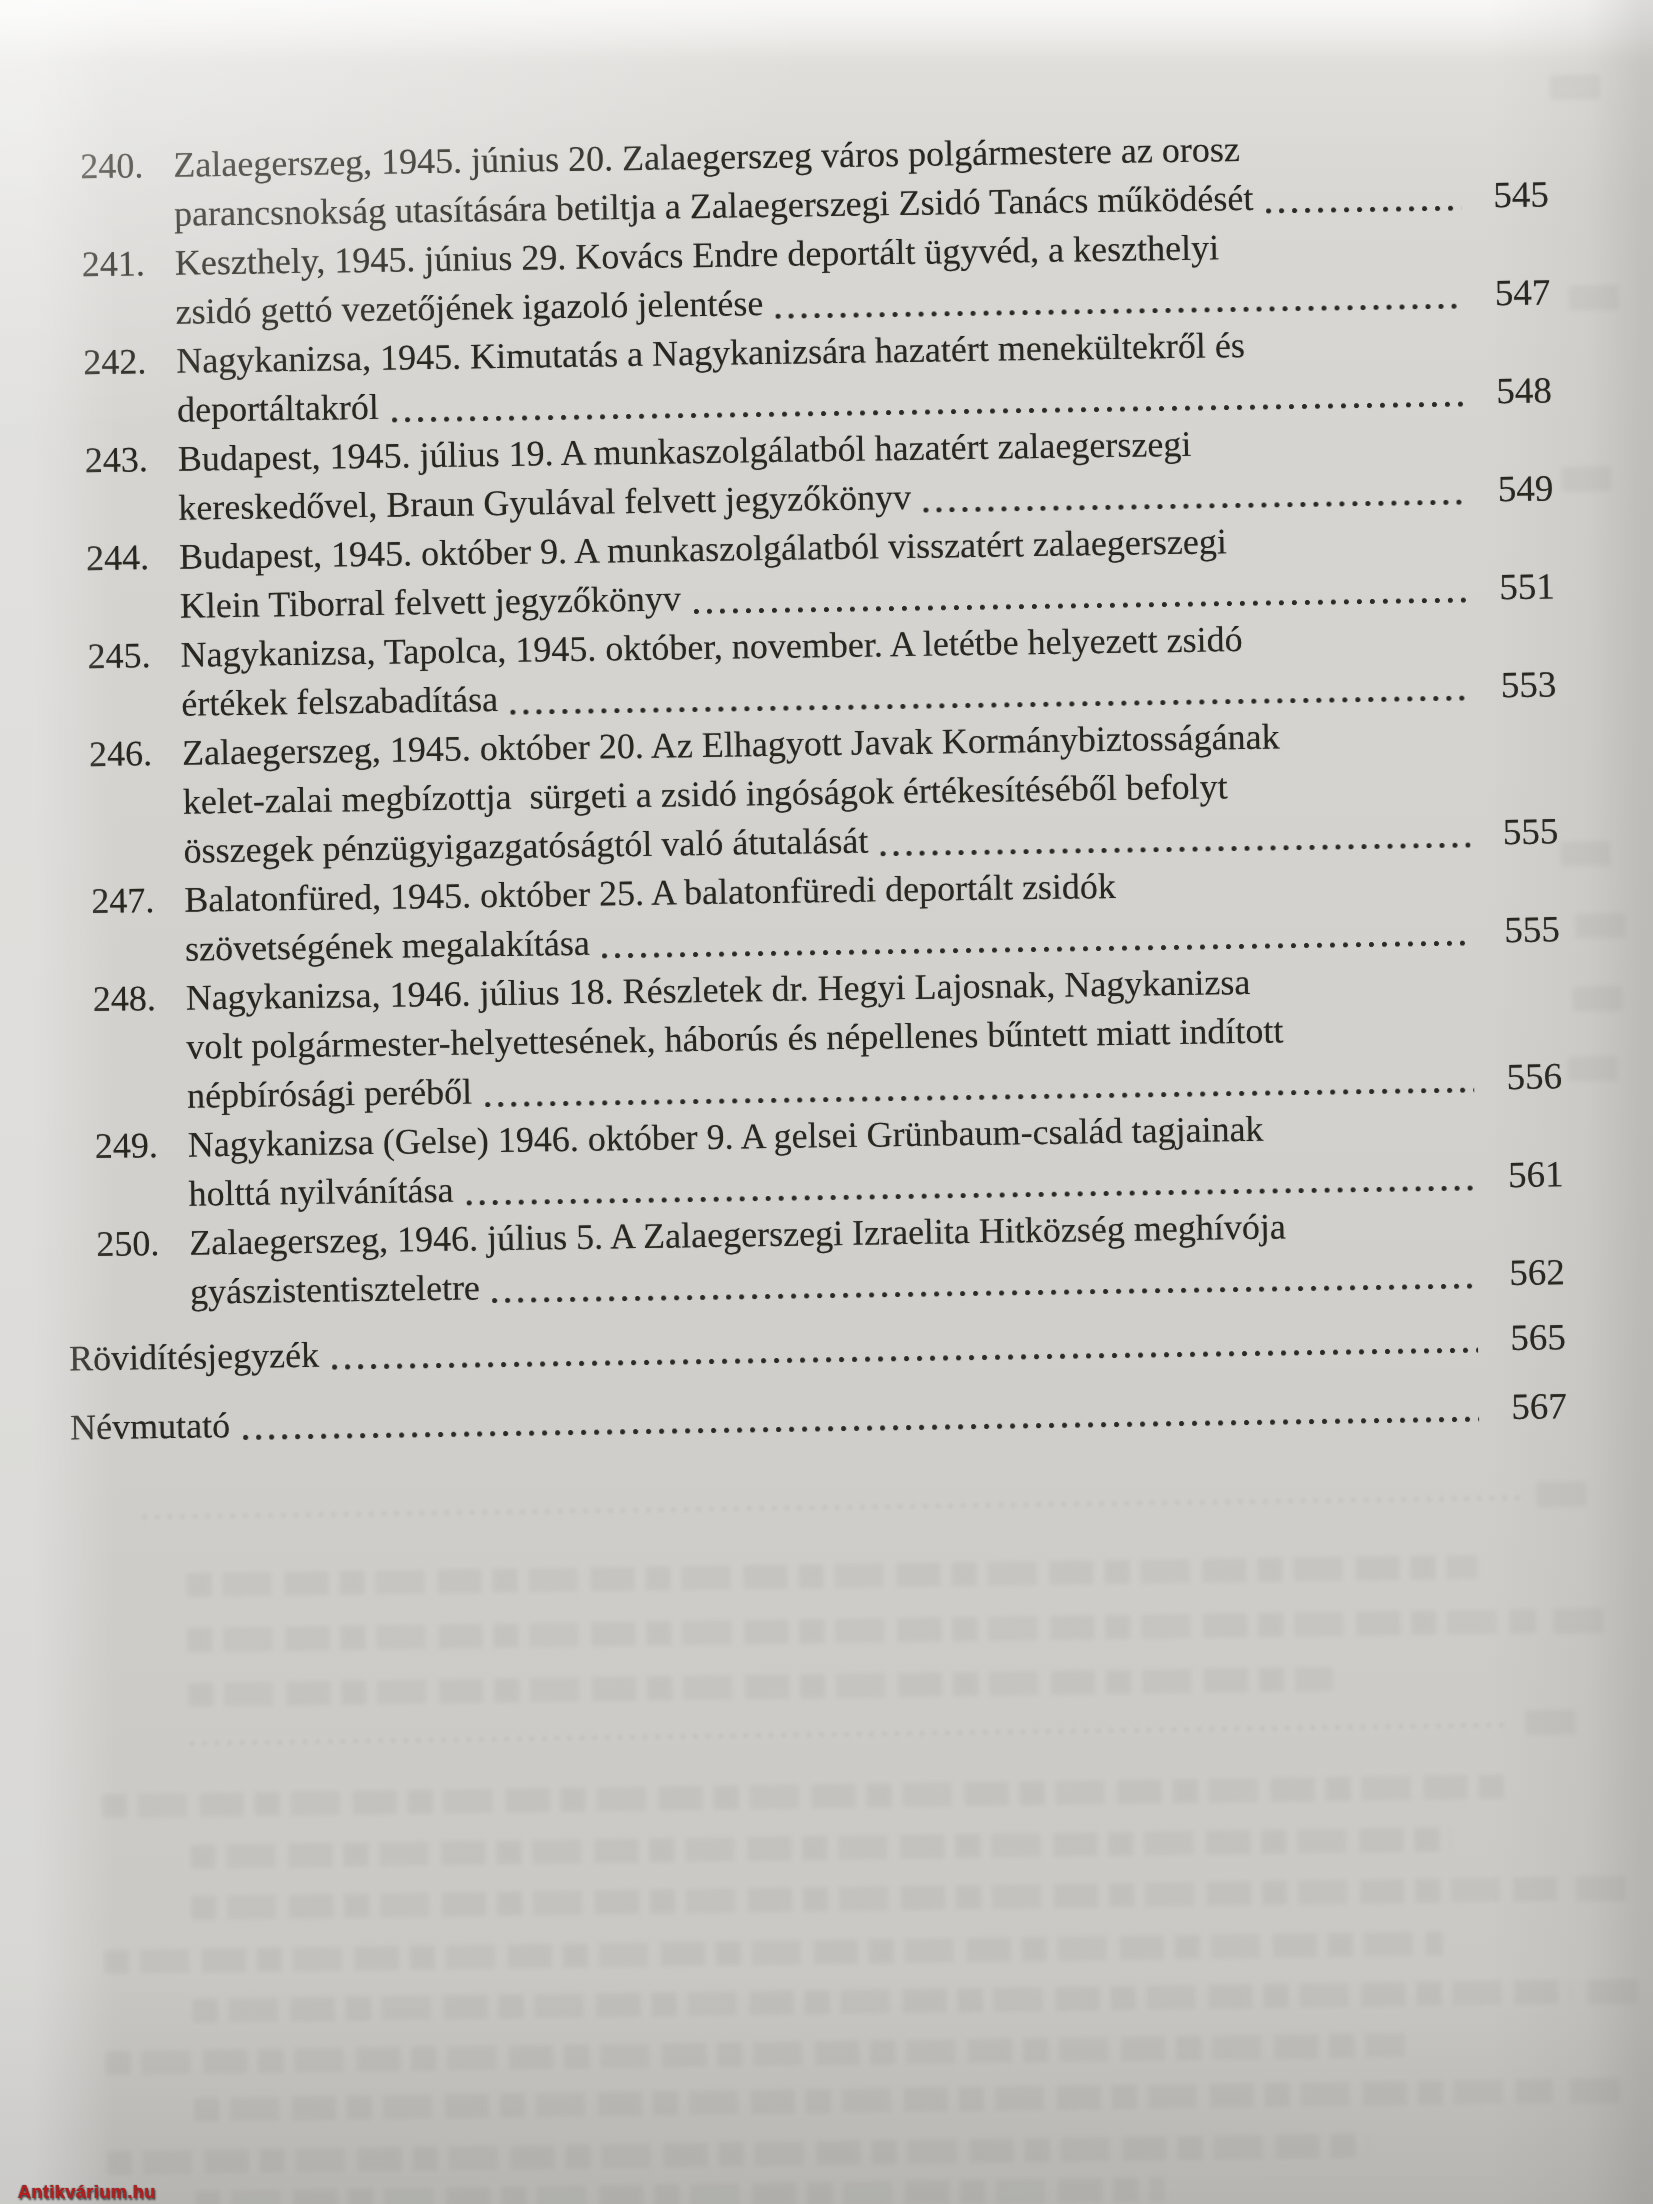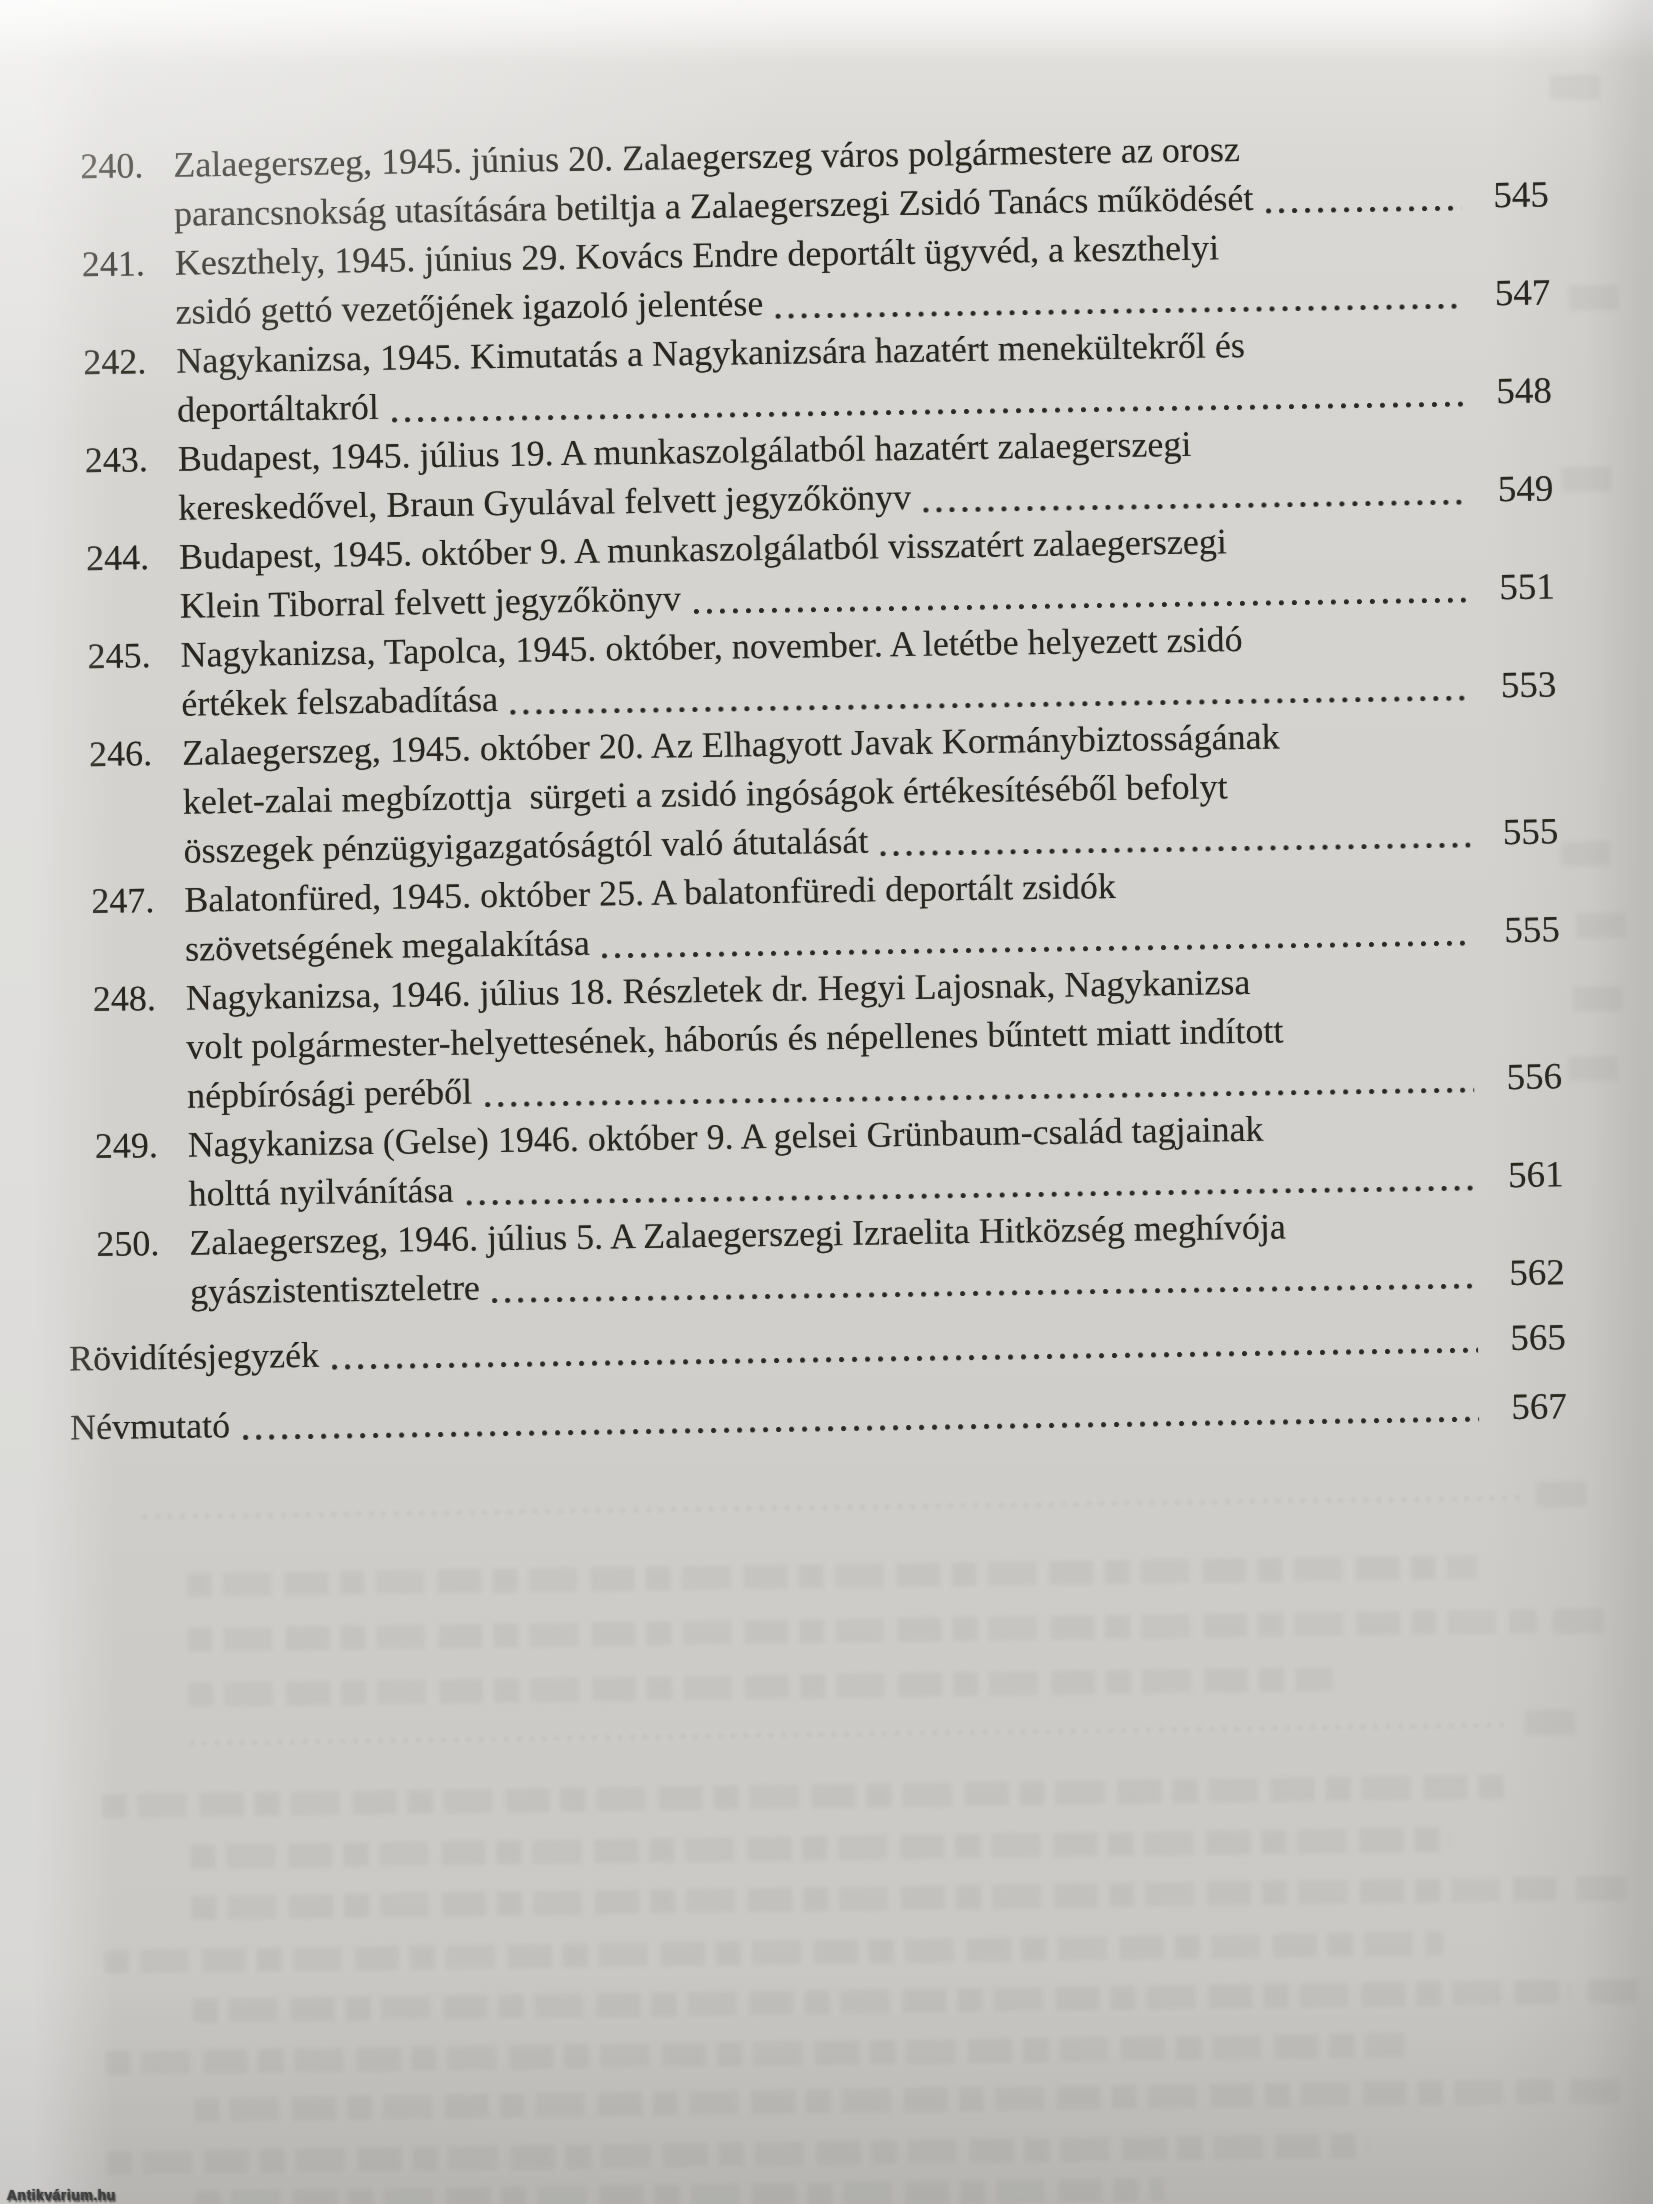--- a/index.html
+++ b/index.html
@@ -60,24 +60,24 @@
     background-size:12.6px 6.8px;background-repeat:repeat-x;
     filter:blur(1.6px);opacity:.15;
   }
   .ghost-num{
     position:absolute;width:50px;height:25px;border-radius:2.9px;
     background:rgba(100,98,93,.5);filter:blur(2.5px);opacity:.15;
   }
 
   
   .watermark{
-    position:absolute;left:7px;bottom:1.9px;z-index:5;
+    position:absolute;left:18px;bottom:1.9px;z-index:5;
     font-family:"Liberation Sans","DejaVu Sans",sans-serif;
-    font-weight:bold;font-size:14px;letter-spacing:0.5px;
-    color:#404040;
+    font-weight:bold;font-size:18px;letter-spacing:0.5px;
+    color:#b91c1c;
     text-shadow:1px 1.9px 1.9px rgba(45,45,45,.85), -1px 0 1px rgba(70,70,70,.6), 0 0 1px rgba(60,60,60,.8);
   }
 </style>
 </head>
 <body>
 
 <div class="ghosts">
     <div class="ghost-leader" style="left: 136px; top: 1504px; width: 1378px;"></div>
     <div class="ghost-num" style="left: 1531px; top: 1492px;"></div>
     <div class="ghost-text" style="left: 180px; top: 1564px; width: 1291px;"></div>

